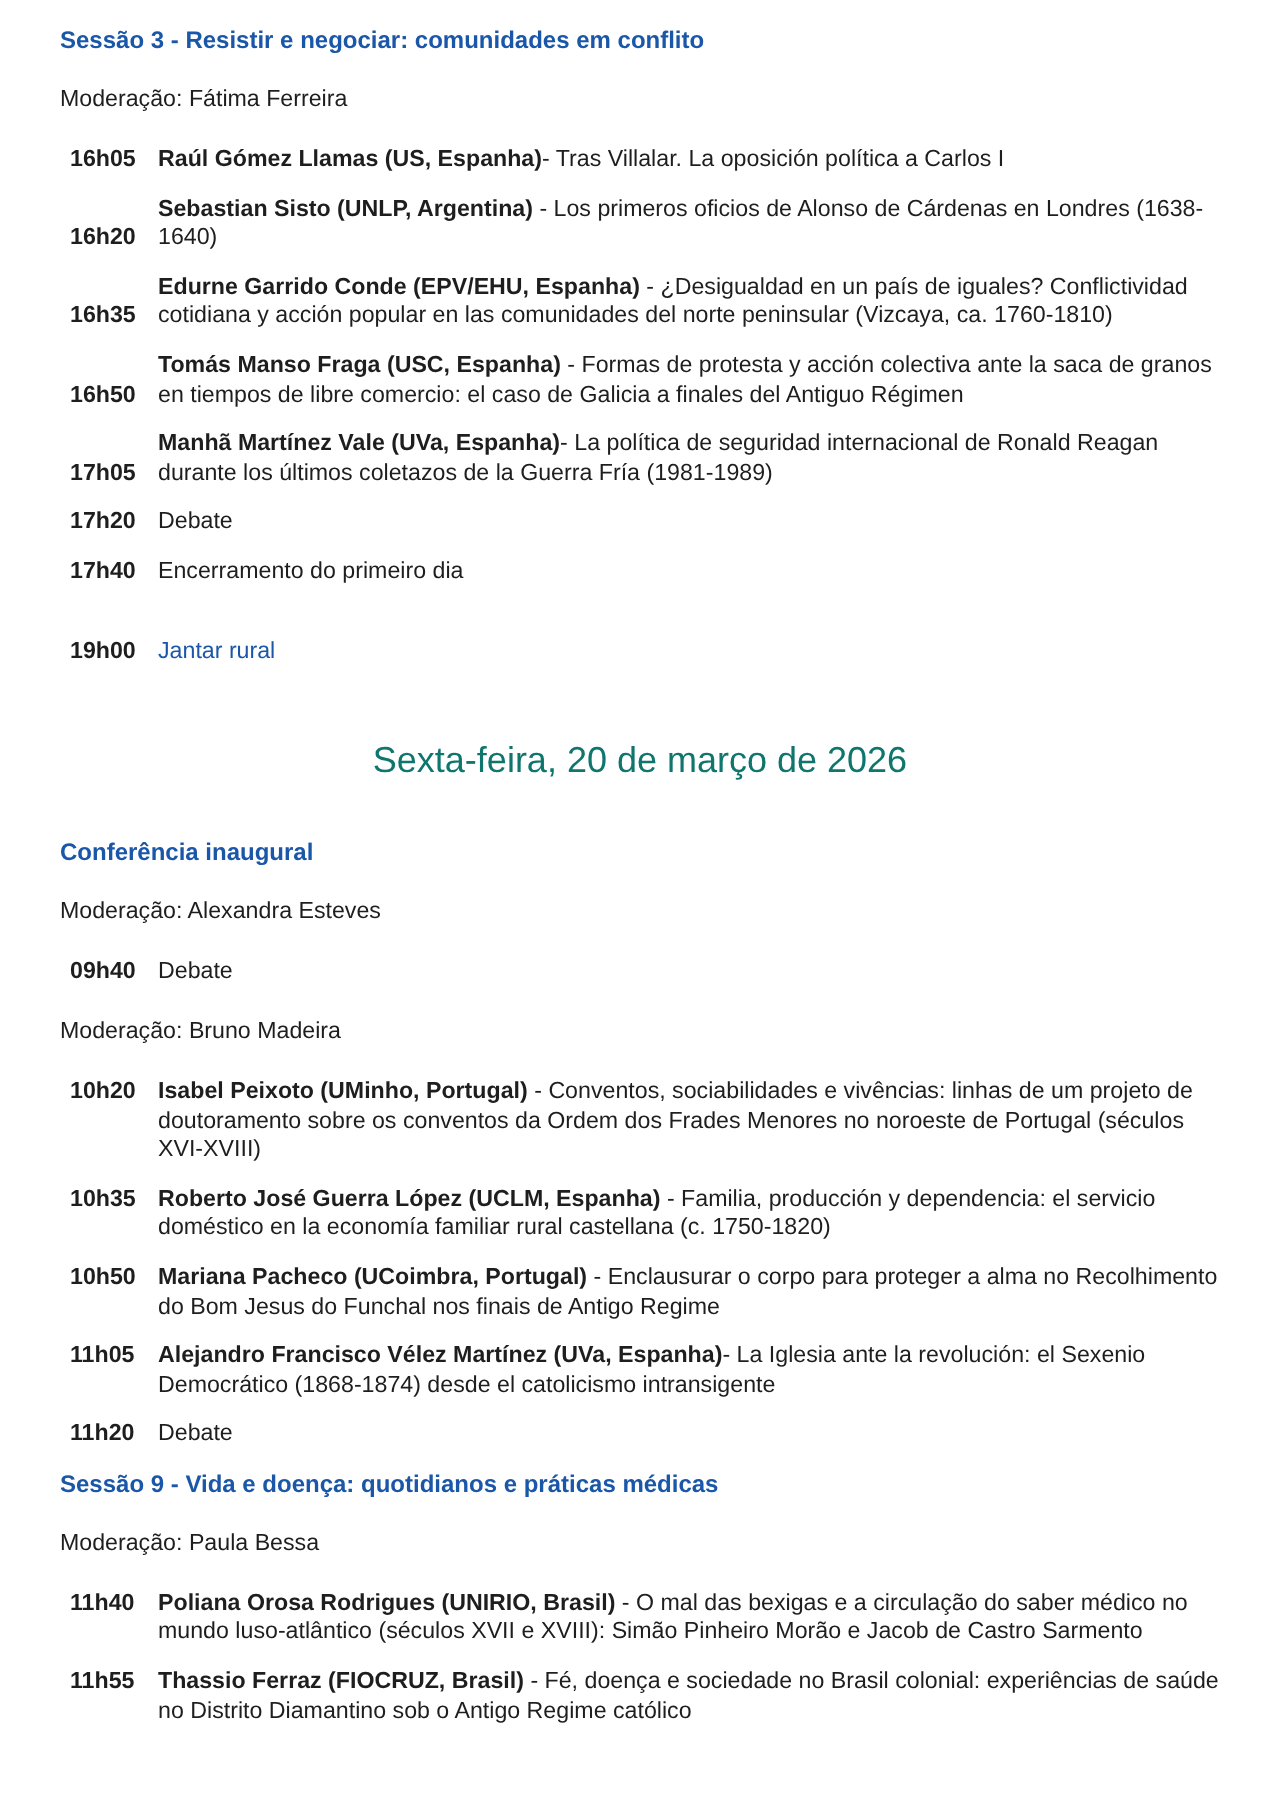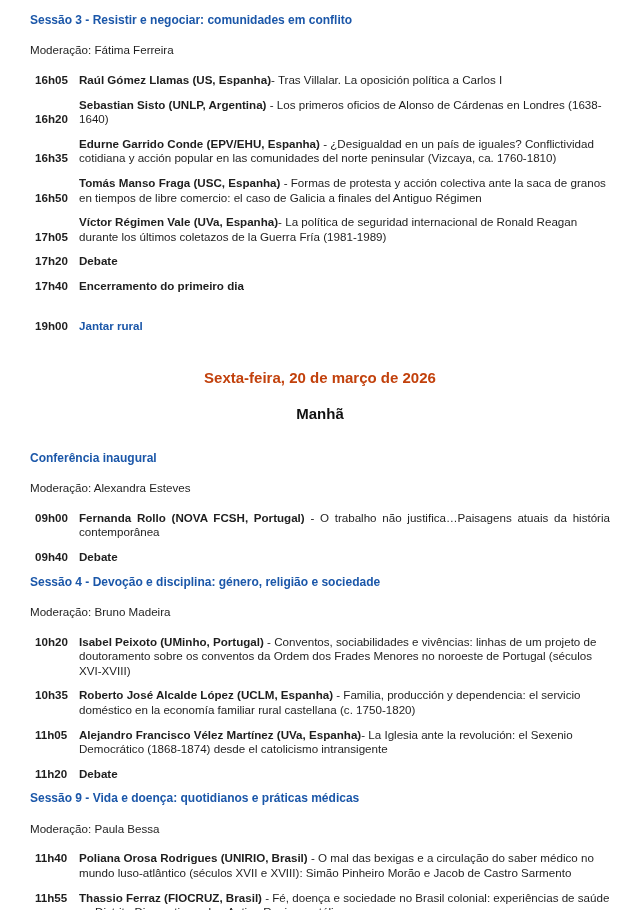--- a/index.html
+++ b/index.html
@@ -19,24 +19,24 @@
   }
   .moderation { margin: 16px 0 15px 0; }
   .items { margin: 0; }
   .row { display: flex; align-items: flex-start; margin: 0 0 10px 5px; }
   .row.vcenter { align-items: flex-end; }
   .row.spaced { margin-top: 25px; }
   .time { flex: 0 0 44px; font-weight: 700; }
   .desc { margin: 0; flex: 1; white-space: pre-wrap; }
   .desc.justify { text-align: justify; }
   .speaker { font-weight: 700; }
-  .label { font-weight: 700; margin-top: 24px; }
+  .label { font-weight: 400; margin-top: 24px; }
   .label.accent { color: var(--accent); }
   .day { text-align: center; margin: 36px 0 27px 0; }
-  .day-date { font-size: 15px; font-weight: 700; margin: 0 0 17px 0; color: #c2410c; }
+  .day-date { font-size: 18px; font-weight: 400; margin: 0 0 17px 0; color: #0f766e; }
   .day-period { font-size: 15px; font-weight: 700; margin: 0; color: #111; }
 </style>
 </head>
 <body>
 
 <main class="page" id="program">
   <section class="session">
     <h2 class="session-title">Sessão 3 - Resistir e negociar: comunidades em conflito</h2>
     <p class="moderation">Moderação: Fátima Ferreira</p>
     <div class="items">
@@ -55,21 +55,21 @@
     <p class="desc"><span class="speaker">Edurne Garrido Conde (EPV/EHU, Espanha)</span><span class="sep"> - </span><span class="talk">¿Desigualdad en un país de iguales? Conflictividad cotidiana y acción popular en las comunidades del norte peninsular (Vizcaya, ca. 1760-1810)</span></p>
   </div>
 
   <div class="row vcenter">
     <span class="time">16h50</span>
     <p class="desc"><span class="speaker">Tomás Manso Fraga (USC, Espanha)</span><span class="sep"> - </span><span class="talk">Formas de protesta y acción colectiva ante la saca de granos en tiempos de libre comercio: el caso de Galicia a finales del Antiguo Régimen</span></p>
   </div>
 
   <div class="row vcenter">
     <span class="time">17h05</span>
-    <p class="desc"><span class="speaker">Víctor Régimen Vale (UVa, Espanha)</span><span class="sep">- </span><span class="talk">La política de seguridad internacional de Ronald Reagan durante los últimos coletazos de la Guerra Fría (1981-1989)</span></p>
+    <p class="desc"><span class="speaker">Manhã Martínez Vale (UVa, Espanha)</span><span class="sep">- </span><span class="talk">La política de seguridad internacional de Ronald Reagan durante los últimos coletazos de la Guerra Fría (1981-1989)</span></p>
   </div>
 
   <div class="row vcenter">
     <span class="time">17h20</span>
     <p class="desc"><span class="label">Debate</span></p>
   </div>
 
   <div class="row vcenter">
     <span class="time">17h40</span>
     <p class="desc"><span class="label">Encerramento do primeiro dia</span></p>
@@ -77,54 +77,52 @@
 
   <div class="row vcenter spaced">
     <span class="time">19h00</span>
     <p class="desc"><span class="label accent">Jantar rural</span></p>
   </div>
 </div>
   </section>
 
   <div class="day">
     <h1 class="day-date">Sexta-feira, 20 de março de 2026</h1>
-    <h2 class="day-period">Manhã</h2>
   </div>
 
   <section class="session">
     <h2 class="session-title">Conferência inaugural</h2>
     <p class="moderation">Moderação: Alexandra Esteves</p>
     <div class="items">
-  <div class="row">
-    <span class="time">09h00</span>
-    <p class="desc justify"><span class="speaker">Fernanda Rollo (NOVA FCSH, Portugal)</span><span class="sep"> - </span><span class="talk">O trabalho não justifica…Paisagens atuais da história contemporânea</span></p>
-  </div>
 
   <div class="row">
     <span class="time">09h40</span>
     <p class="desc"><span class="label">Debate</span></p>
   </div>
 
 </div>
   </section>
 
   <section class="session">
-    <h2 class="session-title">Sessão 4 - Devoção e disciplina: género, religião e sociedade</h2>
     <p class="moderation">Moderação: Bruno Madeira</p>
     <div class="items">
   <div class="row">
     <span class="time">10h20</span>
     <p class="desc"><span class="speaker">Isabel Peixoto (UMinho, Portugal)</span><span class="sep"> - </span><span class="talk">Conventos, sociabilidades e vivências: linhas de um projeto de doutoramento sobre os conventos da Ordem dos Frades Menores no noroeste de Portugal (séculos XVI-XVIII)</span></p>
   </div>
 
   <div class="row">
     <span class="time">10h35</span>
-    <p class="desc"><span class="speaker">Roberto José Alcalde López (UCLM, Espanha)</span><span class="sep"> - </span><span class="talk">Familia, producción y dependencia: el servicio doméstico en la economía familiar rural castellana (c. 1750-1820)</span></p>
+    <p class="desc"><span class="speaker">Roberto José Guerra López (UCLM, Espanha)</span><span class="sep"> - </span><span class="talk">Familia, producción y dependencia: el servicio doméstico en la economía familiar rural castellana (c. 1750-1820)</span></p>
   </div>
 
+  <div class="row">
+    <span class="time">10h50</span>
+    <p class="desc"><span class="speaker">Mariana Pacheco (UCoimbra, Portugal)</span><span class="sep"> - </span><span class="talk">Enclausurar o corpo para proteger a alma no Recolhimento do Bom Jesus do Funchal nos finais de Antigo Regime</span></p>
+  </div>
 
   <div class="row">
     <span class="time">11h05</span>
     <p class="desc"><span class="speaker">Alejandro Francisco Vélez Martínez (UVa, Espanha)</span><span class="sep">- </span><span class="talk">La Iglesia ante la revolución: el Sexenio Democrático (1868-1874) desde el catolicismo intransigente</span></p>
   </div>
 
   <div class="row">
     <span class="time">11h20</span>
     <p class="desc"><span class="label">Debate</span></p>
   </div>

